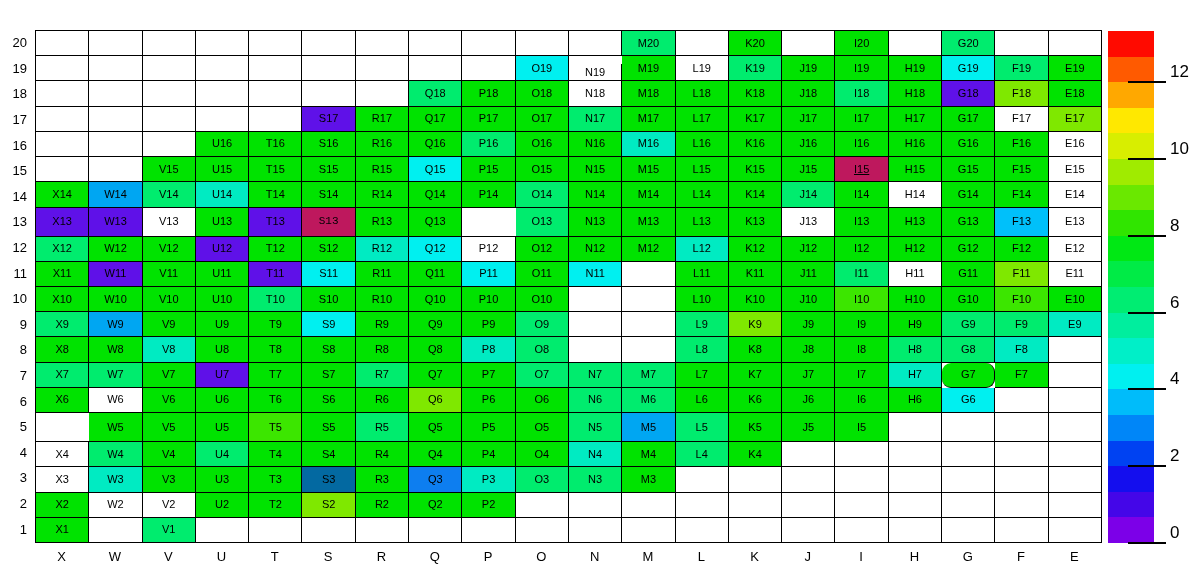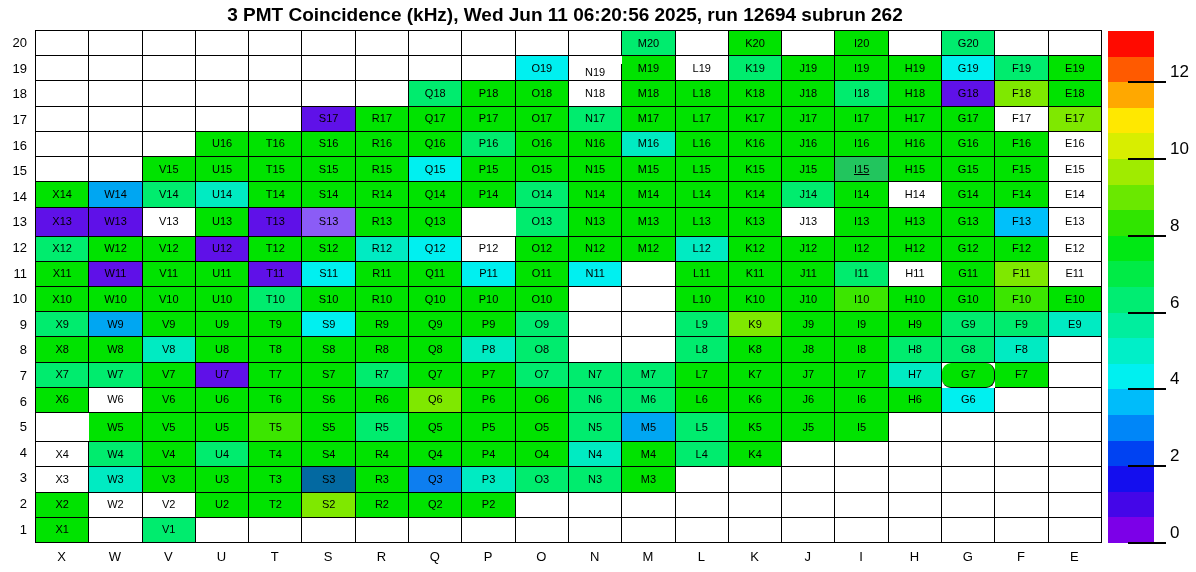--- a/index.html
+++ b/index.html
@@ -24,21 +24,20 @@
             display:flex;flex-direction:column;}
   #colorbar .seg{flex:1 1 0;}
   #cbticks{position:absolute;left:1108px;top:31px;width:88px;height:512px;pointer-events:none;}
   .cbtick-line{position:absolute;left:20px;width:38px;height:2px;background:#000;}
   .cbtick-label{position:absolute;left:62px;font-size:17px;transform:translateY(-50%);}
 </style>
 </head>
 <body>
 
 <div id="canvas">
-  <div class="title">3 PMT Coincidence (kHz), Wed Jun 11 06:20:56 2025, run 12694 subrun 262</div>
   <div id="yaxis">
       <span>20</span>
       <span>19</span>
       <span>18</span>
       <span>17</span>
       <span>16</span>
       <span>15</span>
       <span>14</span>
       <span>13</span>
       <span>12</span>
@@ -163,21 +162,21 @@
       <div class="cell" style="background: rgb(0, 227, 0);">S15</div>
       <div class="cell" style="background: rgb(0, 227, 0);">R15</div>
       <div class="cell" style="background: rgb(0, 240, 240);">Q15</div>
       <div class="cell" style="background: rgb(0, 227, 0);">P15</div>
       <div class="cell" style="background: rgb(0, 227, 0);">O15</div>
       <div class="cell" style="background: rgb(0, 227, 0);">N15</div>
       <div class="cell" style="background: rgb(0, 227, 0);">M15</div>
       <div class="cell" style="background: rgb(0, 227, 0);">L15</div>
       <div class="cell" style="background: rgb(0, 227, 0);">K15</div>
       <div class="cell" style="background: rgb(0, 227, 0);">J15</div>
-      <div class="cell" style="background: #22c55e; text-decoration: underline;">I15</div>
+      <div class="cell" style="background: #be185d; text-decoration: underline;">I15</div>
       <div class="cell" style="background: rgb(0, 227, 0);">H15</div>
       <div class="cell" style="background: rgb(0, 227, 0);">G15</div>
       <div class="cell" style="background: rgb(0, 227, 0);">F15</div>
       <div class="cell" style="background: rgb(255, 255, 255);">E15</div>
       <div class="cell" style="background: rgb(0, 227, 0);">X14</div>
       <div class="cell" style="background: rgb(0, 166, 242);">W14</div>
       <div class="cell" style="background: rgb(0, 236, 110);">V14</div>
       <div class="cell" style="background: rgb(0, 235, 194);">U14</div>
       <div class="cell" style="background: rgb(0, 227, 0);">T14</div>
       <div class="cell" style="background: rgb(0, 227, 0);">S14</div>
@@ -193,21 +192,21 @@
       <div class="cell" style="background: rgb(0, 227, 0);">I14</div>
       <div class="cell" style="background: rgb(255, 255, 255);">H14</div>
       <div class="cell" style="background: rgb(0, 227, 0);">G14</div>
       <div class="cell" style="background: rgb(0, 227, 0);">F14</div>
       <div class="cell" style="background: rgb(255, 255, 255);">E14</div>
       <div class="cell" style="background: rgb(95, 17, 232);">X13</div>
       <div class="cell" style="background: rgb(95, 17, 232);">W13</div>
       <div class="cell" style="background: rgb(255, 255, 255);">V13</div>
       <div class="cell" style="background: rgb(0, 227, 0);">U13</div>
       <div class="cell" style="background: rgb(95, 17, 232);">T13</div>
-      <div class="cell" style="background: #8b5cf6;">S13</div>
+      <div class="cell" style="background: #be185d; font-family: Liberation Mono, monospace;">S13</div>
       <div class="cell" style="background: rgb(0, 227, 0);">R13</div>
       <div class="cell" style="background: rgb(0, 227, 0);">Q13</div>
       <div class="cell" style="background: rgb(0, 227, 0); margin-top: 28px;">P13</div>
       <div class="cell" style="background: rgb(0, 236, 110);">O13</div>
       <div class="cell" style="background: rgb(0, 227, 0);">N13</div>
       <div class="cell" style="background: rgb(0, 227, 0);">M13</div>
       <div class="cell" style="background: rgb(0, 227, 0);">L13</div>
       <div class="cell" style="background: rgb(0, 227, 0);">K13</div>
       <div class="cell" style="background: rgb(255, 255, 255);">J13</div>
       <div class="cell" style="background: rgb(0, 227, 0);">I13</div>

